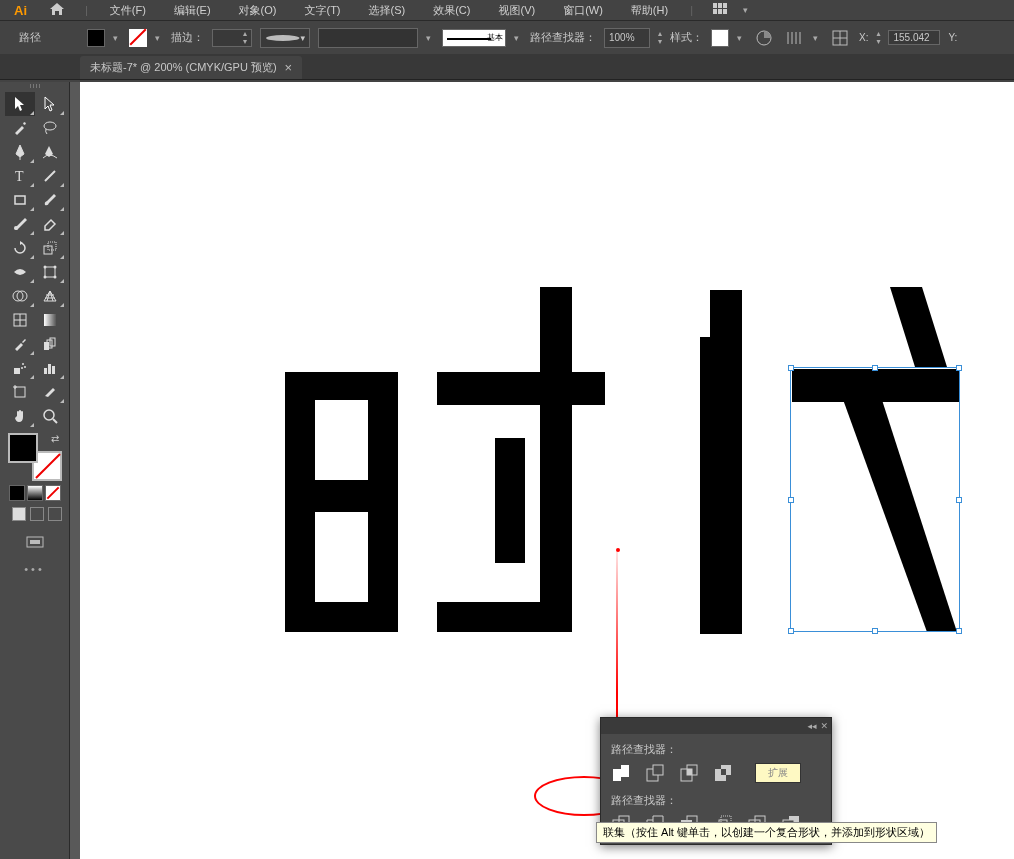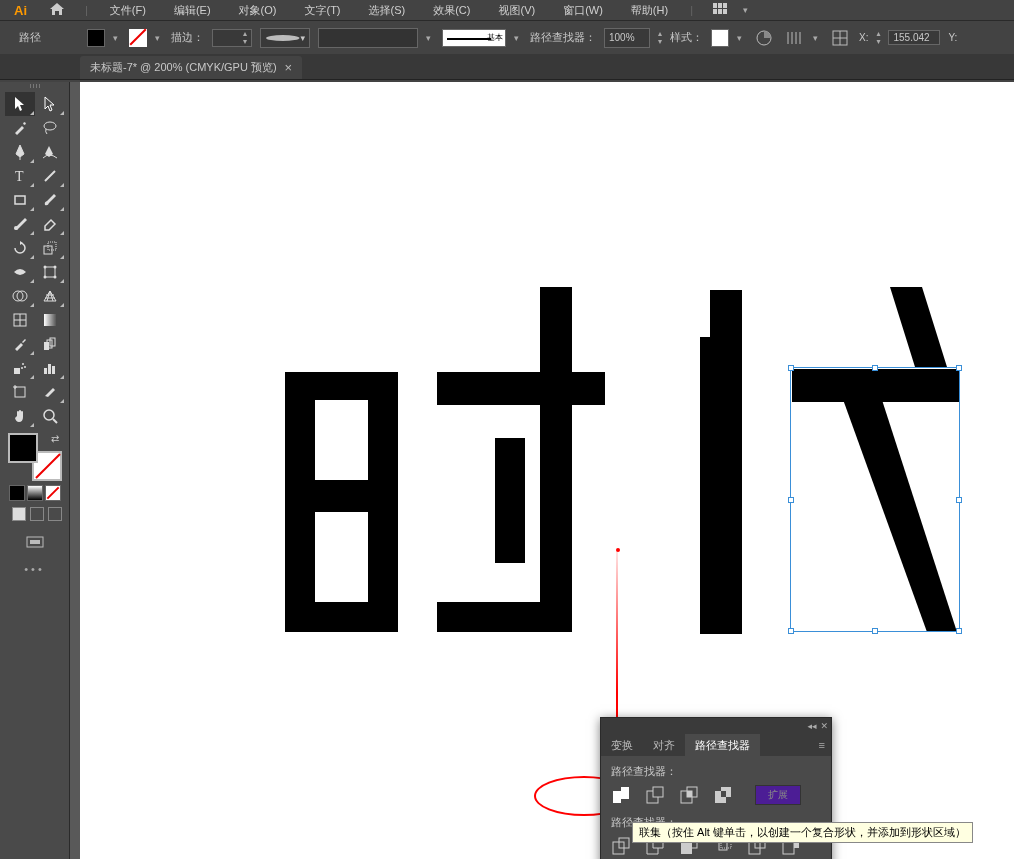--- a/index.html
+++ b/index.html
@@ -86,21 +86,21 @@
 .panel-tabs { height: 22px; background: #3a3a3a; display: flex; align-items:center;}
 .panel-tab { padding: 4px 10px; font-size: 11px; color:#bbb;}
 .panel-tab.active { background: #4a4a4a; color:#fff;}
 .panel-menu-btn { margin-left:auto; padding:0 6px; color:#aaa;}
 .panel-body { padding: 8px 10px 10px; }
 .panel-section-label { font-size: 11px; margin-bottom: 6px;}
 .pf-row { display: flex; gap: 14px; margin-bottom: 10px; align-items:center;}
 .pf-btn { width: 20px; height: 20px; display:flex; align-items:center; justify-content:center;}
 .pf-btn.active { } 
 .pf-btn svg { width:18px; height:18px;}
-.pf-expand { background:#4c1d95; padding:2px 12px; font-size:10px; color:#888; border:1px solid #333; margin-left:8px;}
+.pf-expand { background:#fef9c3; padding:2px 12px; font-size:10px; color:#888; border:1px solid #333; margin-left:8px;}
 
 
 .tooltip { position:absolute; background:#ffffe1; color:#000; border:1px solid #888; padding:2px 6px; font-size:11px; white-space:nowrap; z-index:1000;}
 </style>
 </head>
 <body>
 
 <div class="menubar">
   <span class="ai-logo">Ai</span>
   <span class="home">
@@ -485,26 +485,20 @@
       <div class="arrow-tail" style="left:536px;top:466px"></div>
       <div class="arrow-line" style="left:536px;top:468px;height:238px"></div>
       <div class="arrow-head" style="left:532px;top:704px"></div>
       <div class="red-circle" style="left:454px;top:694px;width:100px;height:40px"></div>
 
       <div class="panel" style="left:520px;top:635px;width:232px">
         <div class="panel-titlebar">
           <span>◂◂</span>
           <span class="panel-close">✕</span>
         </div>
-        <div class="panel-tabs">
-          <div class="panel-tab">变换</div>
-          <div class="panel-tab">对齐</div>
-          <div class="panel-tab active">路径查找器</div>
-          <div class="panel-menu-btn">≡</div>
-        </div>
         <div class="panel-body">
           <div class="panel-section-label">路径查找器：</div>
           <div class="pf-row">
             <span class="pf-btn active">
                 <svg viewBox="0 0 18 18">
                   <path d="M1 5 h8 v-4 h8 v12 h-8 v4 h-8 z" fill="#fff"></path>
                 </svg>
               </span>
             <span class="pf-btn">
                 <svg viewBox="0 0 18 18">
@@ -564,16 +558,16 @@
             <span class="pf-btn">
                 <svg viewBox="0 0 18 18">
                   <rect x="7" y="1" width="10" height="10" fill="#ccc"></rect>
                   <rect x="1" y="5" width="11" height="12" fill="#4a4a4a" stroke="#ccc"></rect>
                 </svg>
               </span>
           </div>
         </div>
       </div>
 
-      <div class="tooltip" style="left:552px;top:740px">联集（按住 Alt 键单击，以创建一个复合形状，并添加到形状区域）</div>
+      <div class="tooltip" style="left:516px;top:740px">联集（按住 Alt 键单击，以创建一个复合形状，并添加到形状区域）</div>
     </div>
   </div>
 </div>
 
 </body></html>

